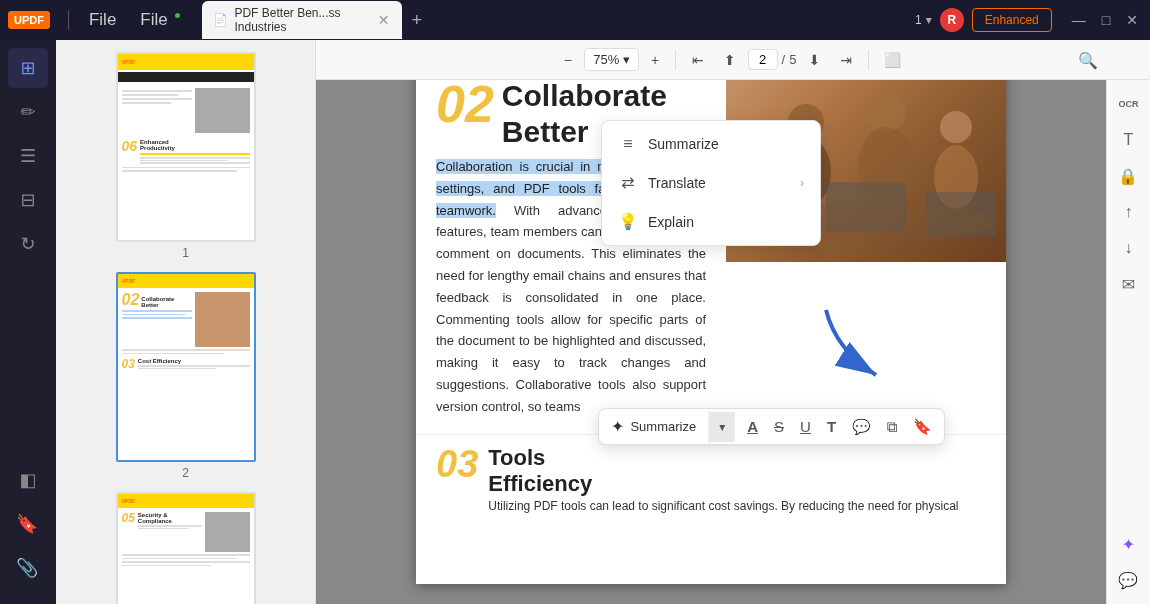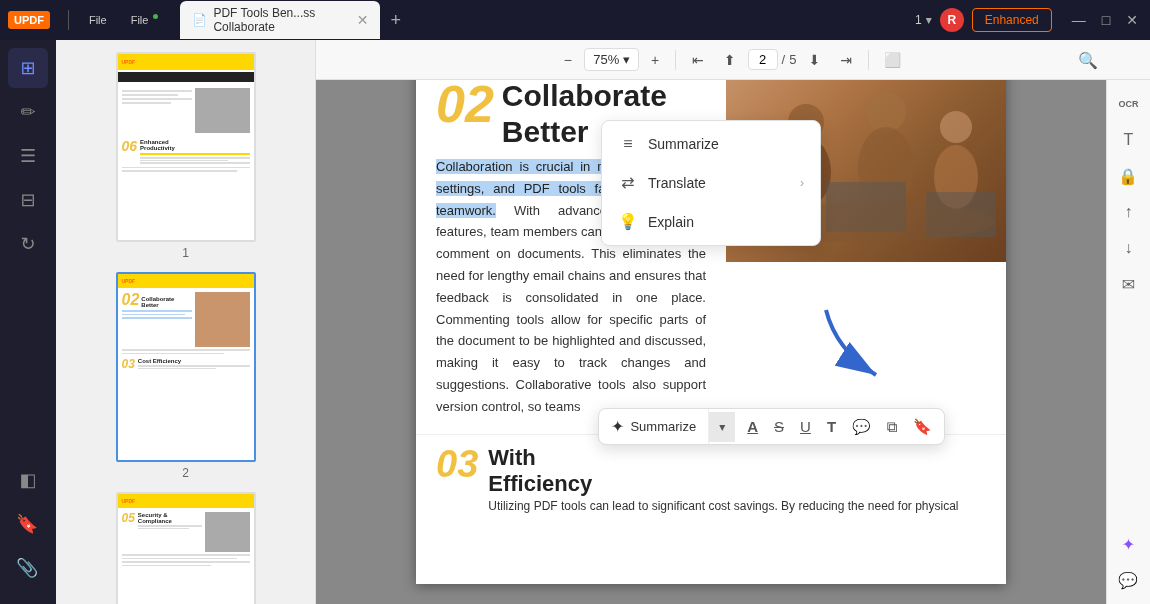--- a/index.html
+++ b/index.html
@@ -25,21 +25,21 @@
       margin-right: 8px;
     }
     .titlebar-divider {
       width: 1px;
       height: 20px;
       background: #555;
       margin: 0 6px;
     }
     .titlebar-menu {
       color: #ccc;
-      font-size: 11px;
+      font-size: 17px;
       padding: 4px 10px;
       cursor: pointer;
       border-radius: 4px;
     }
     .titlebar-menu .dot {
       width: 5px; height: 5px;
       background: #4caf50;
       border-radius: 50%;
       display: inline-block;
       margin-left: 2px;
@@ -523,21 +523,21 @@
   <div class="titlebar-menu">
     <span>File</span>
   </div>
   <div class="titlebar-menu">
     <span>File</span>
     <span class="dot"></span>
   </div>
   <div class="tab-bar">
     <div class="tab active">
       <span style="font-size:12px;">📄</span>
-      <span>PDF Tools Ben...ss Collaborate</span>
+      <span>PDF Better Ben...ss Industries</span>
       <span class="tab-close">✕</span>
     </div>
     <div class="tab-add">+</div>
   </div>
   <div class="titlebar-right">
     <div class="page-nav-mini">
       <span>1</span>
       <span style="color:#aaa;">▾</span>
     </div>
     <div class="avatar">R</div>
@@ -745,21 +745,21 @@
 
                     <ellipse cx="140" cy="160" rx="130" ry="20" fill="#7a5535" opacity="0.3"></ellipse>
                   </svg>
                 </div>
               </div>
             </div>
 
             <div class="cost-section">
               <span class="cost-num">03</span>
               <div class="cost-content">
-                <div class="cost-title">With</div>
+                <div class="cost-title">Tools</div>
                 <div class="cost-title">Efficiency</div>
                 <p class="cost-text">Utilizing PDF tools can lead to significant cost savings. By reducing the need for physical</p>
               </div>
             </div>
           </div>
 
           <div style="position:absolute;left:500px;top:220px;z-index:10;">
             <svg width="90" height="90">
               <defs>
                 <marker id="arrowhead" markerWidth="10" markerHeight="7" refX="10" refY="3.5" orient="auto">

